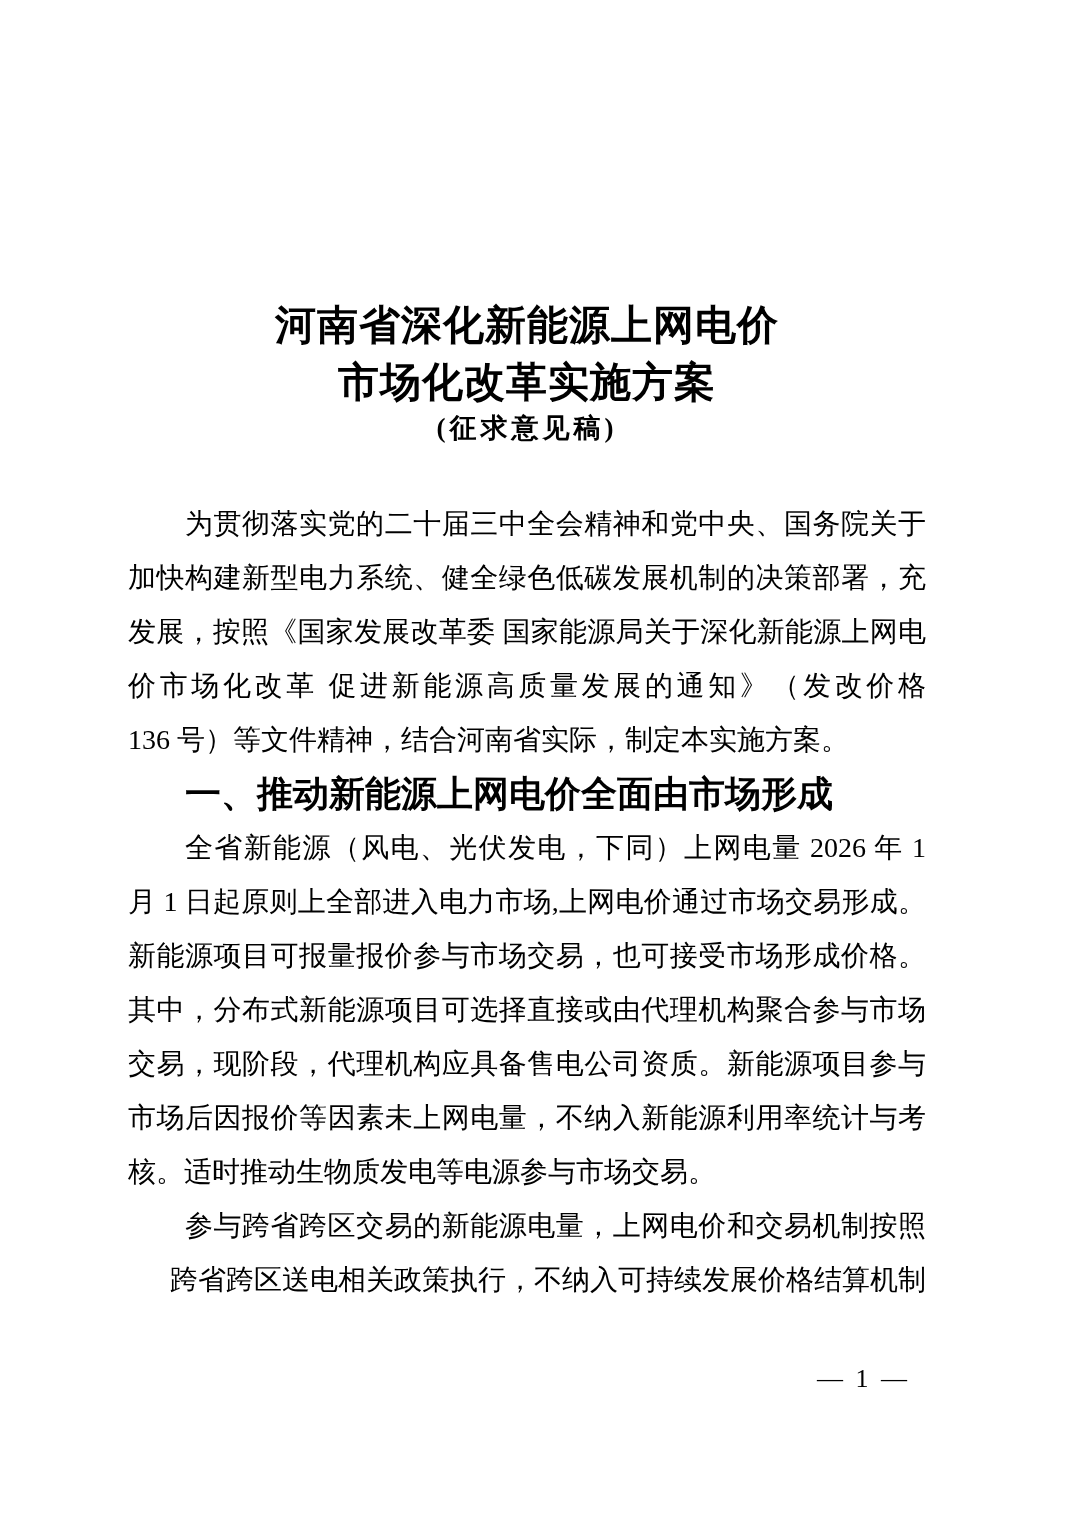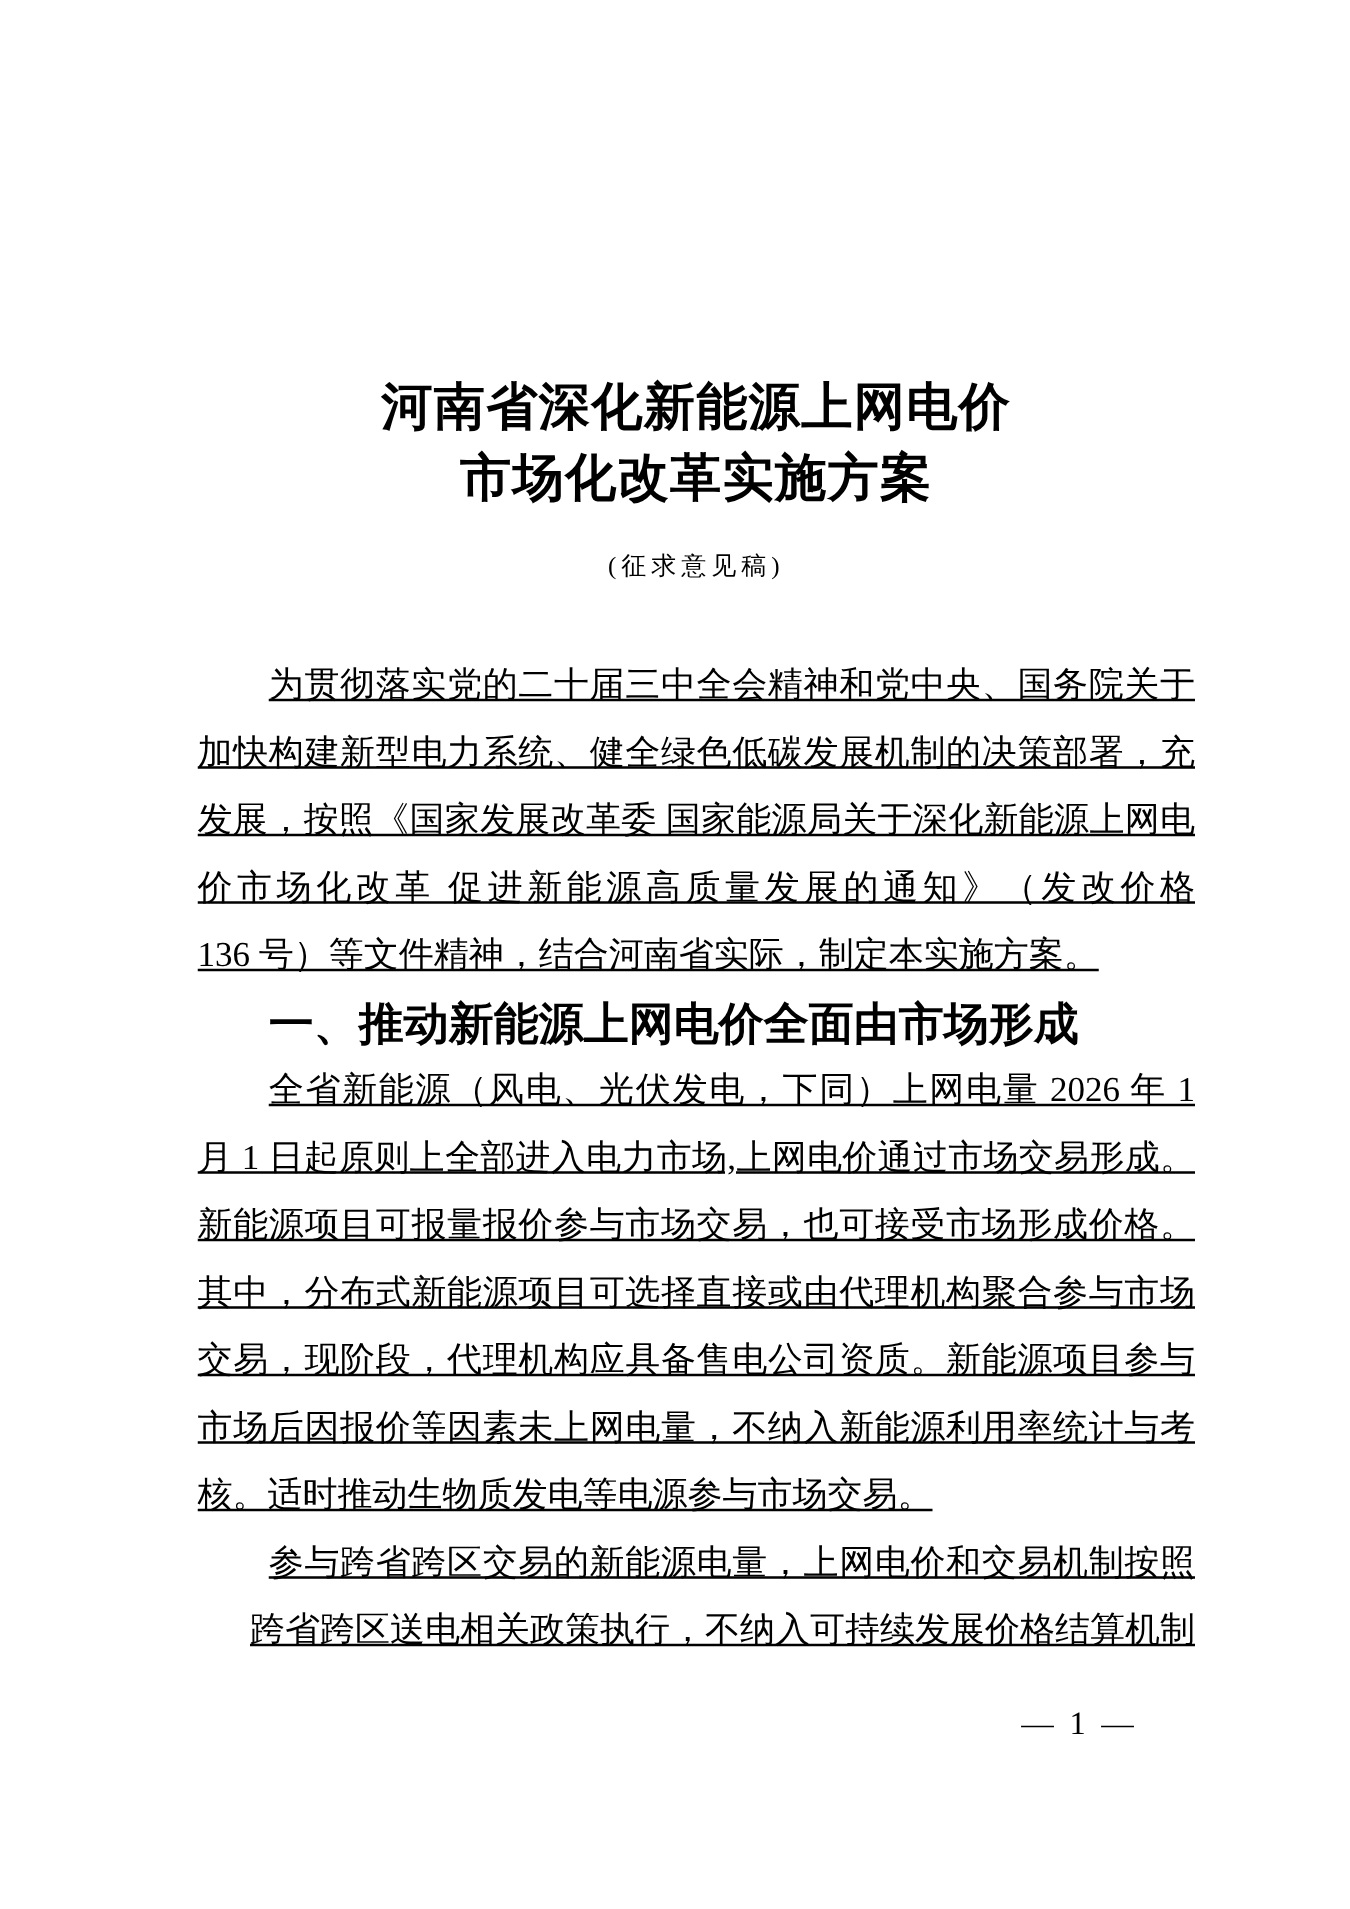--- a/index.html
+++ b/index.html
@@ -11,54 +11,53 @@
     position: relative;
     width: 1080px;
     height: 1527px;
     background: #ffffff;
     color: #000000;
     overflow: hidden;
     font-family: "Liberation Serif", "DejaVu Serif", serif;
   }
   .content {
     position: absolute;
-    left: 158px;
+    left: 128px;
     top: 0;
     width: 798px;
   }
   .title-block {
     padding-top: 297px;
     text-align: center;
   }
   .title-line {
     font-size: 41px;
     line-height: 57px;
     font-weight: bold;
     font-family: "Liberation Serif", "DejaVu Serif", serif;
     letter-spacing: 1px;
   }
   .subtitle {
-    margin-top: 25px;
-    font-size: 20px;
+    margin-top: 0;
+    font-size: 27px;
     line-height: 34px;
     letter-spacing: 4px;
-    font-weight: normal;
+    font-weight: bold;
   }
   .body-text {
     margin-top: 52px;
     font-size: 28px;
   }
   .line {
     height: 54px;
     line-height: 54px;
     text-align: justify;
     text-align-last: justify;
     overflow: hidden;
     white-space: normal;
-    text-decoration: underline;
   }
   .para .line:first-child {
     text-indent: 57px;
   }
   .para .line:last-child {
     text-align-last: left;
   }
   .para.continues .line:last-child {
     text-align-last: justify;
     margin-left: 42px;

